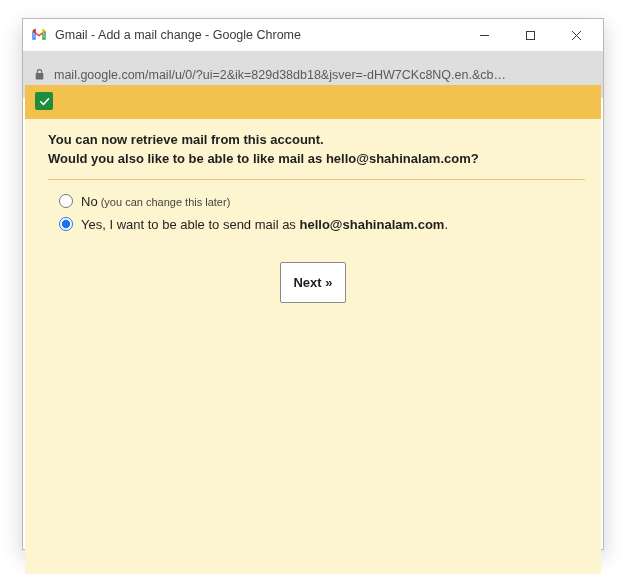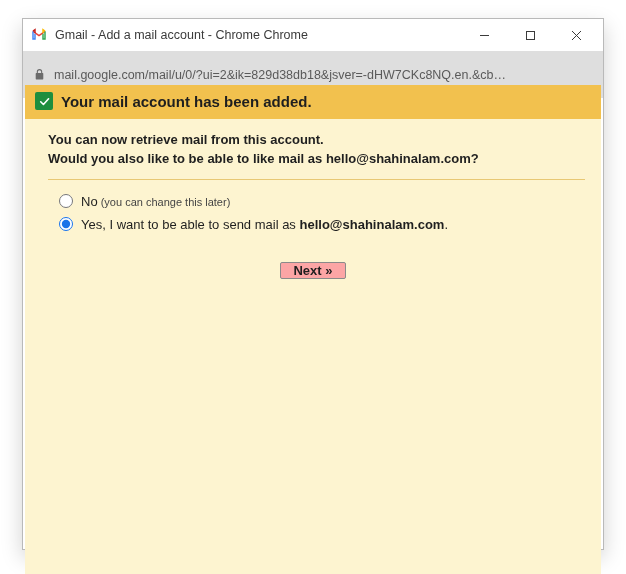--- a/index.html
+++ b/index.html
@@ -110,22 +110,22 @@
   .small-note { font-size:11px; color:#444; }
   .email-strong { font-weight:bold; }
 
   .btnrow {
     text-align:center;
     margin-top:26px;
   }
   .nextbtn {
     font: 13px Arial, sans-serif;
     font-weight:bold;
-    padding:0 12px;
-    background:#fca5a5;
+    padding:12px 12px;
+    background:#ffffff;
     border:1px solid #8a8a8a;
     border-radius:2px;
     color:#1f1f1f;
     cursor:pointer;
   }
 </style>
 </head>
 <body>
 
 <div class="window">
@@ -133,21 +133,21 @@
   <div class="titlebar">
     <span class="favicon">
       <svg viewBox="0 0 24 24" width="16" height="16">
         <path d="M3 6.5 L12 13 L21 6.5" fill="none" stroke="#ea4335" stroke-width="2.2"></path>
         <path d="M3 6.2 V18 H6 V10" fill="none" stroke="#4285f4" stroke-width="2.2"></path>
         <path d="M21 6.2 V18 H18 V10" fill="none" stroke="#34a853" stroke-width="2.2"></path>
         <path d="M3 6.2 L6 4 L6 9" fill="none" stroke="#c5221f" stroke-width="2.2"></path>
         <path d="M21 6.2 L18 4 L18 9" fill="none" stroke="#fbbc04" stroke-width="2.2"></path>
       </svg>
     </span>
-    <span class="titlebar-title">Gmail - Add a mail account - Chrome Chrome</span>
+    <span class="titlebar-title">Gmail - Add a mail change - Google Chrome</span>
     <div class="winbtns">
       <div class="winbtn">
         <svg width="11" height="11" viewBox="0 0 11 11">
             <line x1="1" y1="5.5" x2="10" y2="5.5" stroke="currentColor" stroke-width="1"></line>
           </svg>
       </div>
       <div class="winbtn">
         <svg width="11" height="11" viewBox="0 0 11 11">
             <rect x="1.5" y="1.5" width="8" height="8" fill="none" stroke="currentColor" stroke-width="1"></rect>
           </svg>
@@ -171,21 +171,20 @@
   </div>
 
   <div class="content">
 
     <div class="banner">
       <span class="checkmark">
         <svg width="13" height="13" viewBox="0 0 24 24">
             <path d="M5 12.5 L10 17.5 L19.5 7" fill="none" stroke="#fff" stroke-width="3" stroke-linecap="round" stroke-linejoin="round"></path>
           </svg>
       </span>
-      <span class="banner-text">Your mail account has been added.</span>
     </div>
 
     <div class="body">
 
       <div class="intro">
         <span>You can now retrieve mail from this account.</span><br>
         <span>Would you also like to be able to like mail as </span><span>hello@shahinalam.com</span><span>?</span>
       </div>
 
       <div class="radios">

